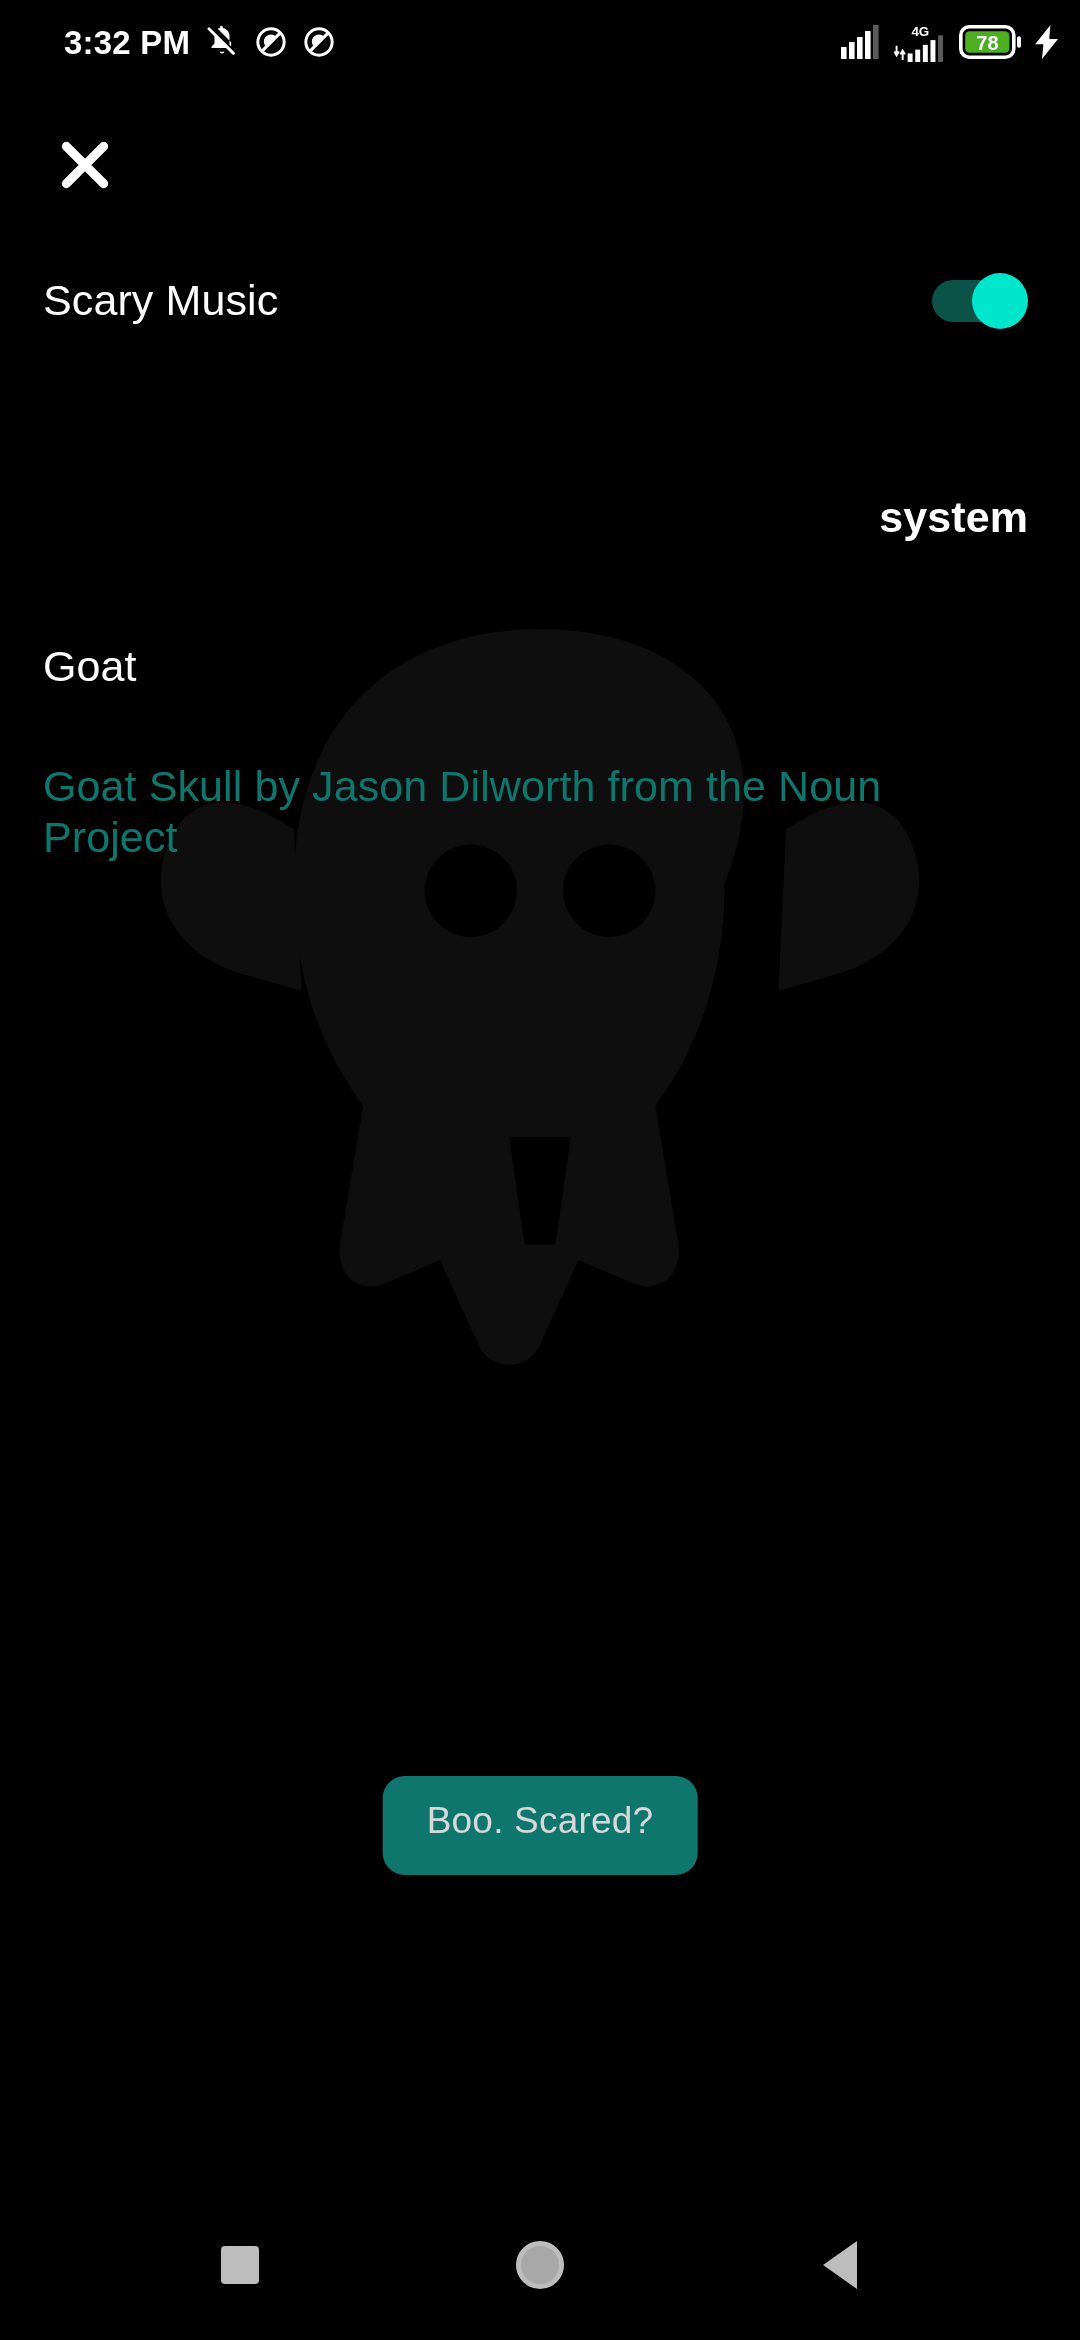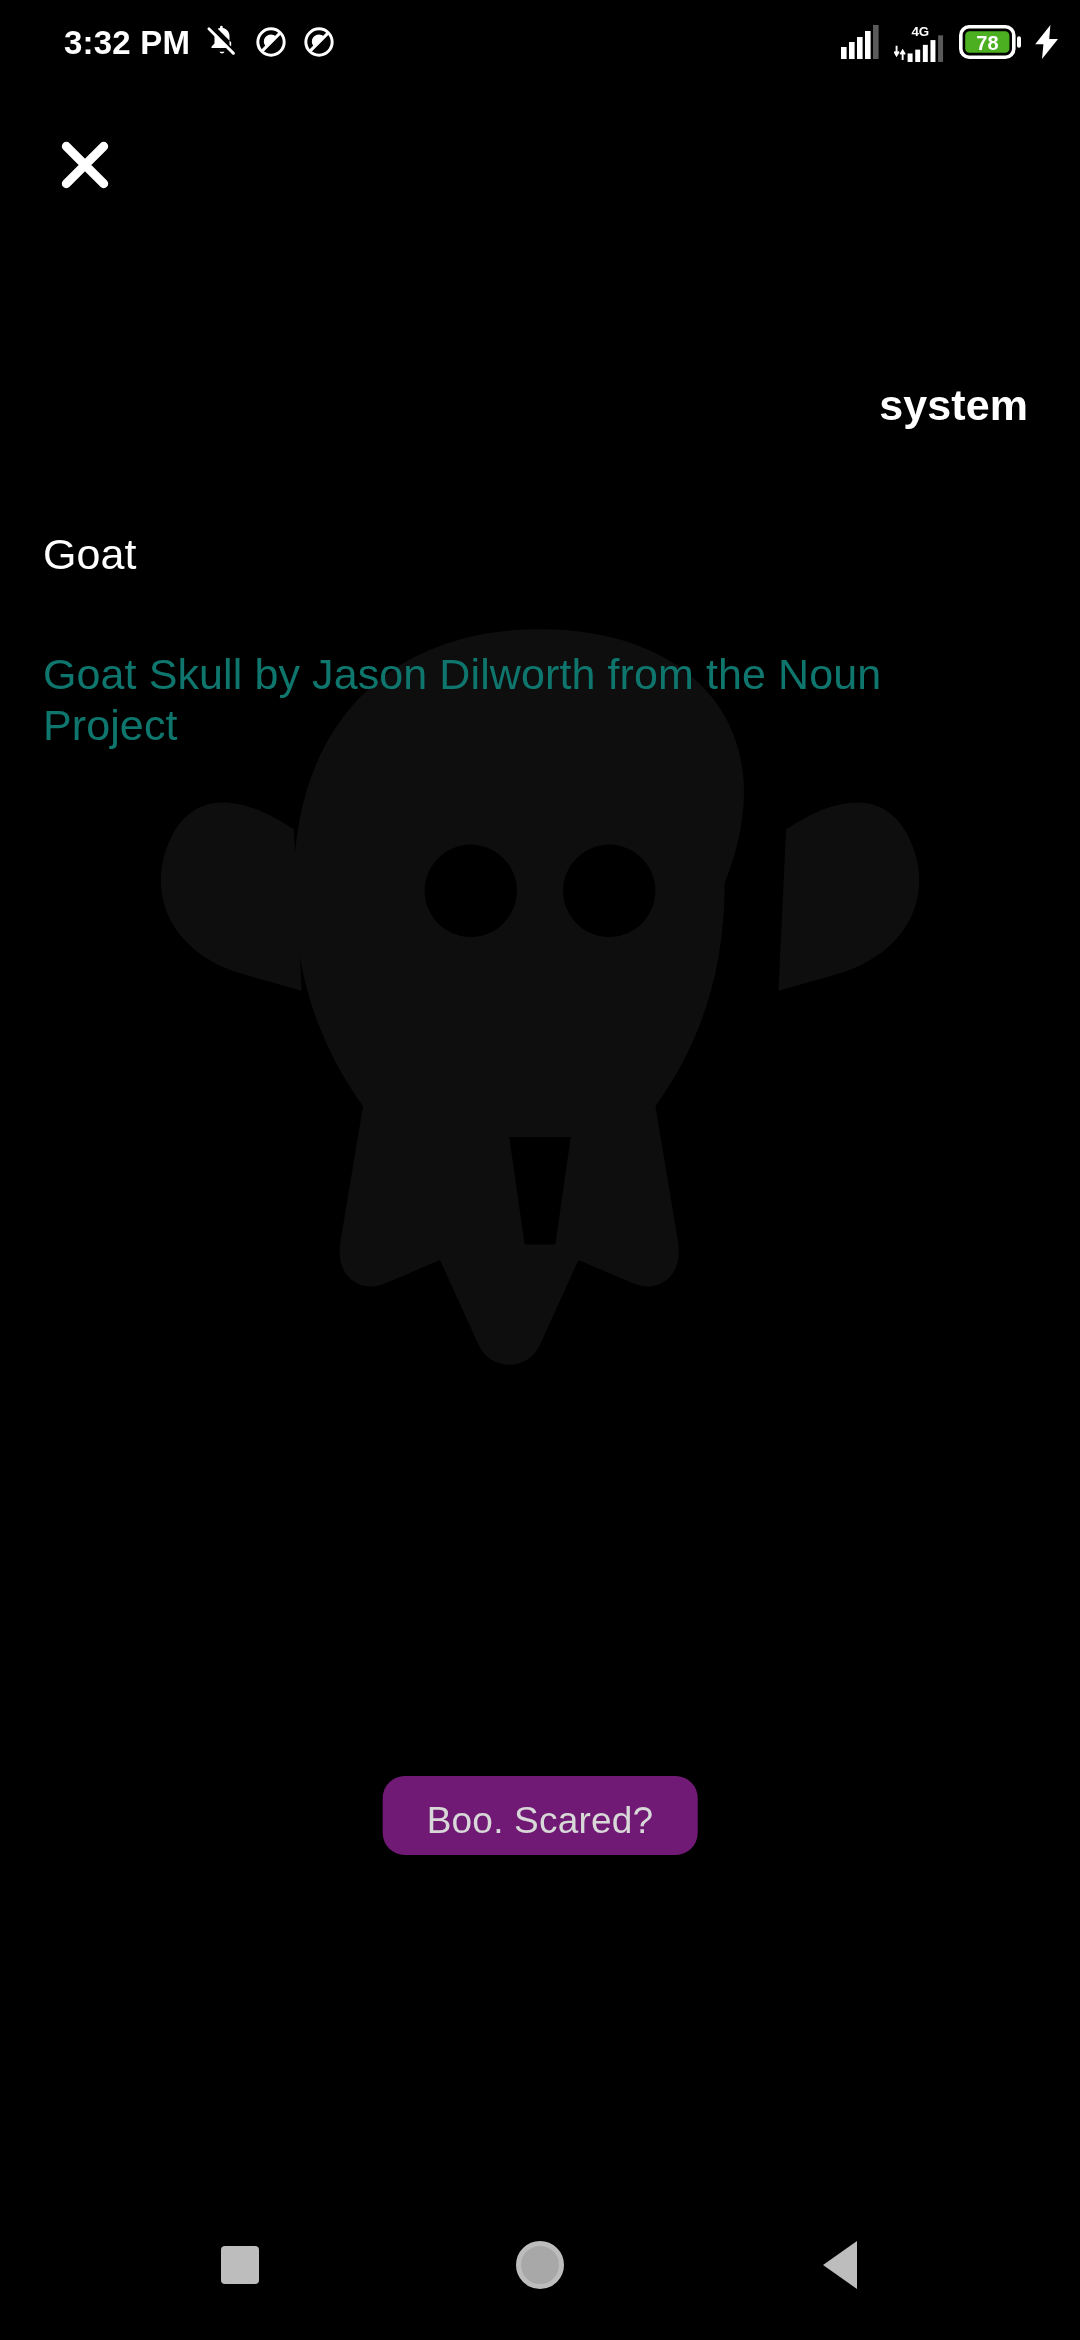--- a/index.html
+++ b/index.html
@@ -110,23 +110,23 @@
     line-height:1.18;
     letter-spacing:0.1px;
     max-width:1040px;
   }
 
   
   .toast {
     position:absolute;
     left:50%; transform:translateX(-50%);
     top:1776px;
-    background:#701a75;
+    background:#0f766e;
     border-radius:22px;
-    padding:26px 44px 16px 44px;
+    padding:26px 44px 36px 44px;
     min-width:300px;
     text-align:center;
   }
   .toast-text {
     color:#d8d8d8;
     font-size:37px;
     font-weight:400;
     letter-spacing:0.2px;
     line-height:1;
     white-space:nowrap;
@@ -237,20 +237,27 @@
   </div>
 
   <div class="close-btn">
     <svg width="64" height="64" viewBox="0 0 24 24">
       <path d="M5 5 L19 19 M19 5 L5 19" stroke="#ffffff" stroke-width="3.4" stroke-linecap="round" fill="none"></path>
     </svg>
   </div>
 
   <div class="settings-list">
 
+    <div class="row">
+      <span class="row-label">Scary Music</span>
+      <span class="toggle on">
+        <span class="track"></span>
+        <span class="thumb"></span>
+      </span>
+    </div>
 
     <div class="row-spacer-lg"></div>
 
 
     <div class="row-spacer-lg"></div>
 
     <div class="row">
       <span class="row-value">system</span>
     </div>
 

